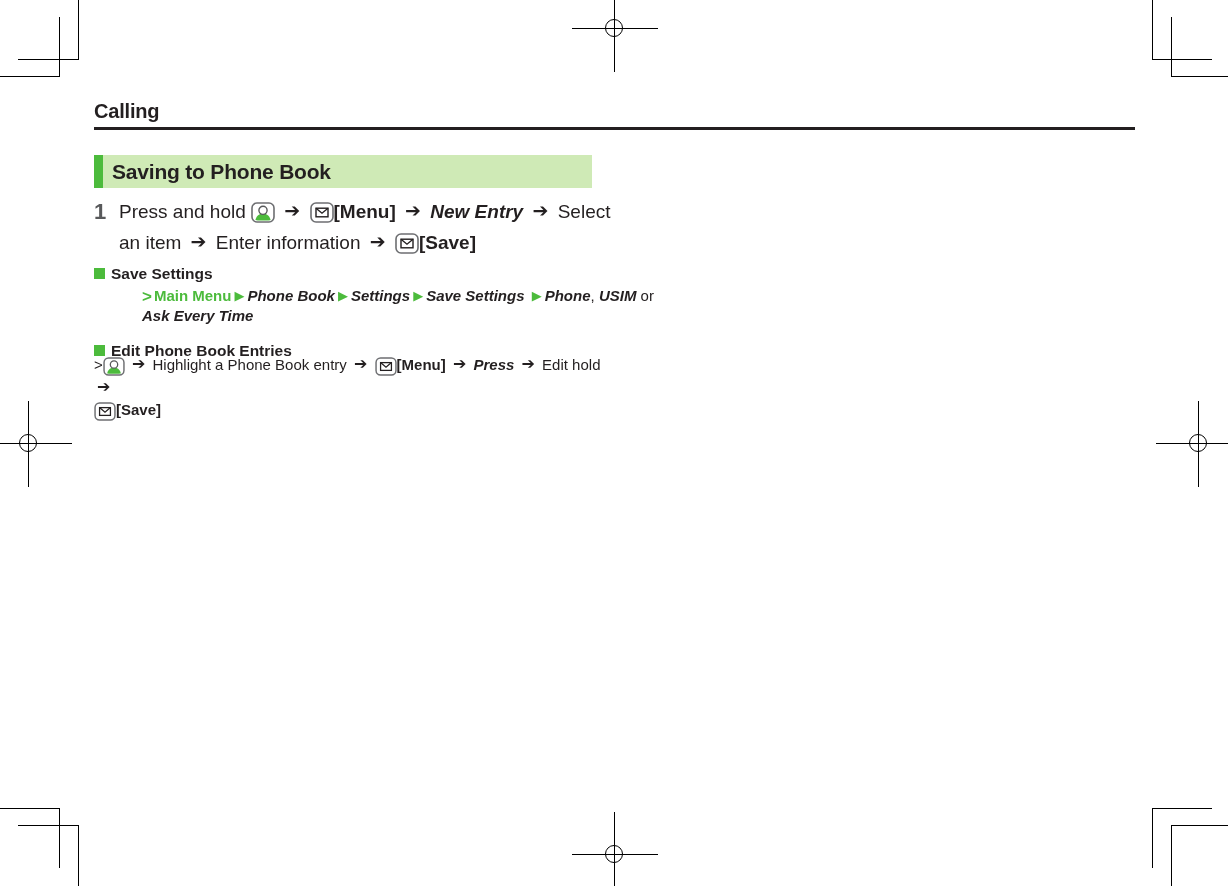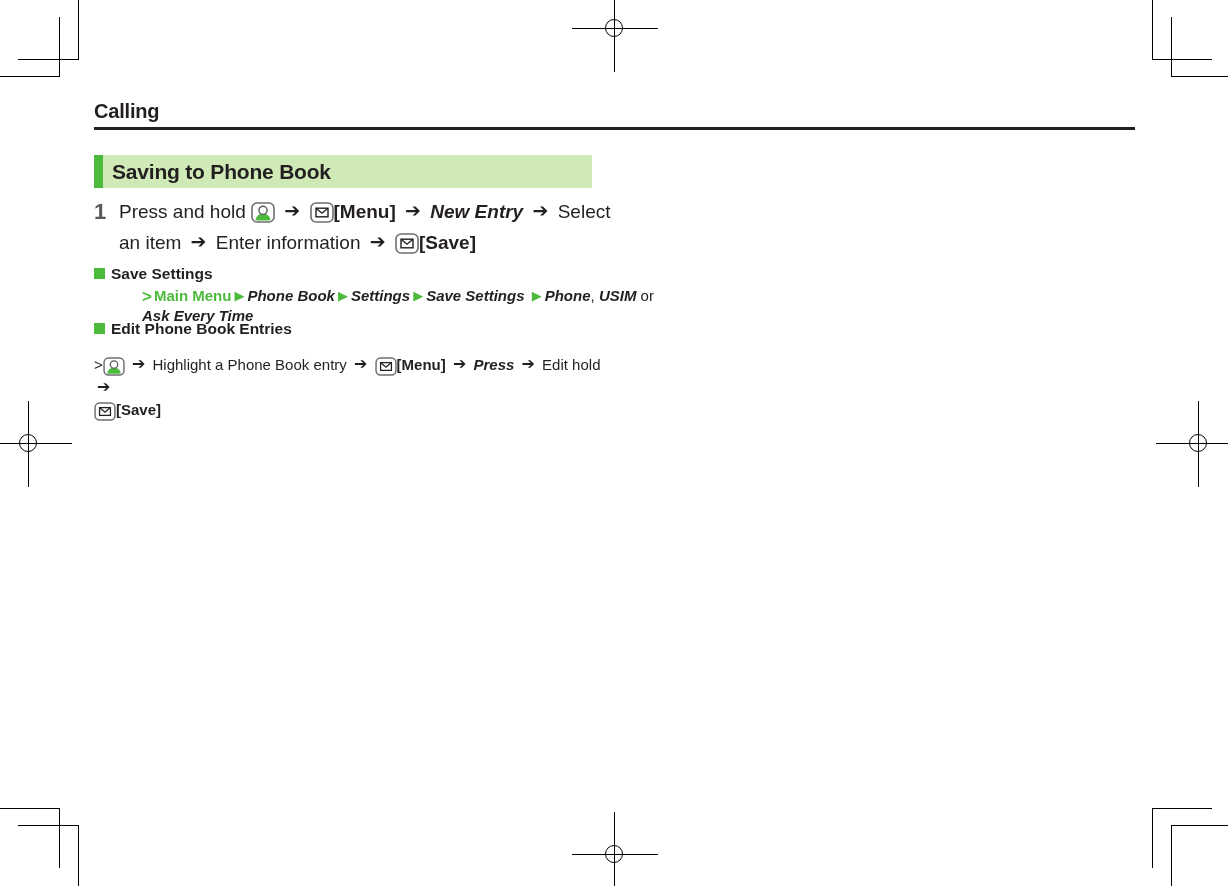--- a/index.html
+++ b/index.html
@@ -311,21 +311,21 @@
 
   <div class="subhead" style="top:265px;">
     <span class="sq"></span><span>Save Settings</span>
   </div>
 
   <div class="navline" style="top:286px; width:520px;">
     <span class="gt">&gt;</span><span class="green-label">Main Menu</span><span class="tri">▶</span><span class="bi">Phone Book</span><span class="tri">▶</span><span class="bi">Settings</span><span class="tri">▶</span><span class="bi">Save Settings</span>
     <span class="indent2"><span class="tri">▶</span><span class="bi">Phone</span><span class="plain">,</span> <span class="bi">USIM</span> <span class="plain">or</span> <span class="bi">Ask Every Time</span></span>
   </div>
 
-  <div class="subhead" style="top:320px;">
+  <div class="subhead" style="top:342px;">
     <span class="sq"></span><span>Edit Phone Book Entries</span>
   </div>
 
   <div class="procline" style="top:353px; width:520px;">
     <span class="gt">&gt;</span><span class="key" style="vertical-align:-6px;">
       <svg width="22" height="19" viewBox="0 0 24 21" aria-hidden="true">
         <rect x="1" y="1" width="22" height="19" rx="5" ry="5" fill="#ffffff" stroke="#6d6e71" stroke-width="1.6"></rect>
         <clipPath id="ckc2">
             <rect x="2.5" y="2.5" width="19" height="16" rx="4" ry="4"></rect>
           </clipPath>

